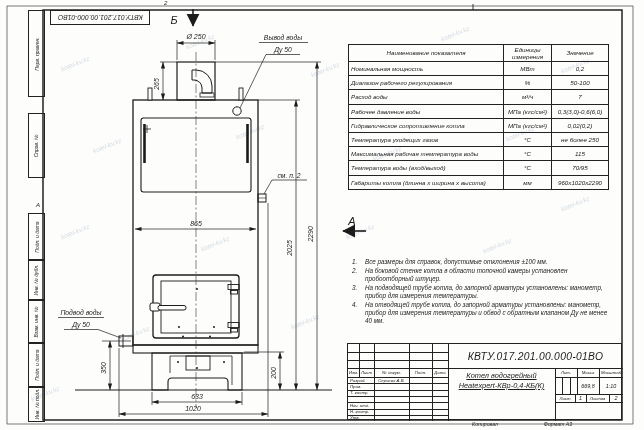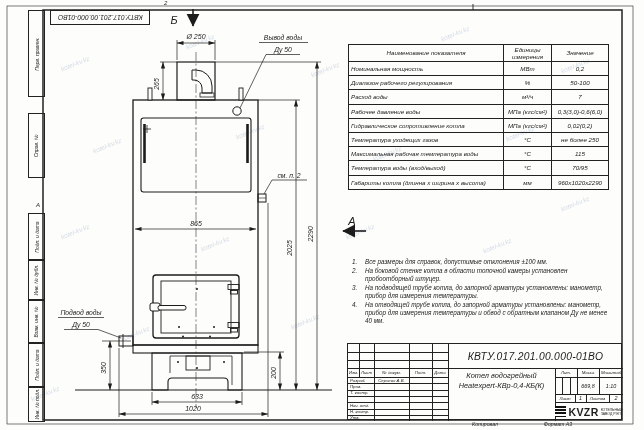--- a/index.html
+++ b/index.html
@@ -32,21 +32,21 @@
   .note{display:flex;font-size:6.3px;font-style:italic;line-height:1.28;margin-bottom:1px;}
   .nnum{width:13px;flex:0 0 13px;}
   
   .stamp{position:absolute;left:347px;top:343px;width:275px;height:77px;border:1.2px solid #222;box-sizing:border-box;}
   .hl{position:absolute;height:0.9px;background:#222;}
   .vl{position:absolute;width:0.9px;background:#222;}
   .tc{position:absolute;display:flex;align-items:center;justify-content:center;
       font-size:4.3px;font-style:italic;white-space:nowrap;overflow:hidden;}
   .tl{justify-content:flex-start;padding-left:2px;}
   .docnum{font-size:10.3px;letter-spacing:.3px;}
-  .pname{flex-direction:column;font-size:7.4px;line-height:10px;justify-content:flex-start;padding-top:3px;}
+  .pname{flex-direction:column;font-size:7.4px;line-height:10px;justify-content:flex-start;padding-top:3px;text-decoration:underline;}
   .val{font-size:5.4px;}
   .logo{display:flex;align-items:center;justify-content:center;gap:2px;}
   .logo-ic{width:11px;height:11px;background:repeating-linear-gradient(180deg,#111 0 1.8px,#fdfdfc 1.8px 3.2px);}
   .logo-tx{font-size:10.5px;font-weight:bold;font-style:normal;letter-spacing:.4px;}
   .logo-sub{display:flex;flex-direction:column;font-size:3.5px;font-style:normal;line-height:4px;text-align:left;}
   
   .bstrip{position:absolute;top:421px;font-size:5.2px;font-style:italic;}
   svg text{font-family:"Liberation Sans",sans-serif;}
   .dn{font-size:7px;font-style:italic;fill:#1c1c1c;}
   .lb{font-size:6.8px;font-style:italic;fill:#1c1c1c;}
@@ -350,26 +350,18 @@
     <div class="tc" style="left:229px;top:24px;width:22px;height:9px">Масса</div>
     <div class="tc" style="left:251px;top:24px;width:24px;height:9px">Масштаб</div>
     <div class="tc val" style="left:229px;top:33px;width:22px;height:17px">669,8</div>
     <div class="tc val" style="left:251px;top:33px;width:24px;height:17px">1:10</div>
 
     <div class="tc" style="left:207px;top:50px;width:20px;height:8px">Лист</div>
     <div class="tc val" style="left:227px;top:50px;width:11px;height:8px">1</div>
     <div class="tc" style="left:238px;top:50px;width:23px;height:8px">Листов</div>
     <div class="tc val" style="left:261px;top:50px;width:14px;height:8px">2</div>
 
-    <div class="tc logo" style="left:207px;top:58px;width:68px;height:19px">
-      <div class="logo-ic"></div>
-      <span class="logo-tx">KVZR</span>
-      <span class="logo-sub">
-        <span>КОТЕЛЬНЫЙ</span>
-        <span>ЗАВОД РЭП</span>
-      </span>
-    </div>
   </div>
 
   <div class="bstrip" style="left:455px;width:60px;text-align:center">Копировал</div>
   <div class="bstrip" style="left:523px;width:70px;text-align:center">Формат А3</div>
 
 </div>
 
 </body></html>

